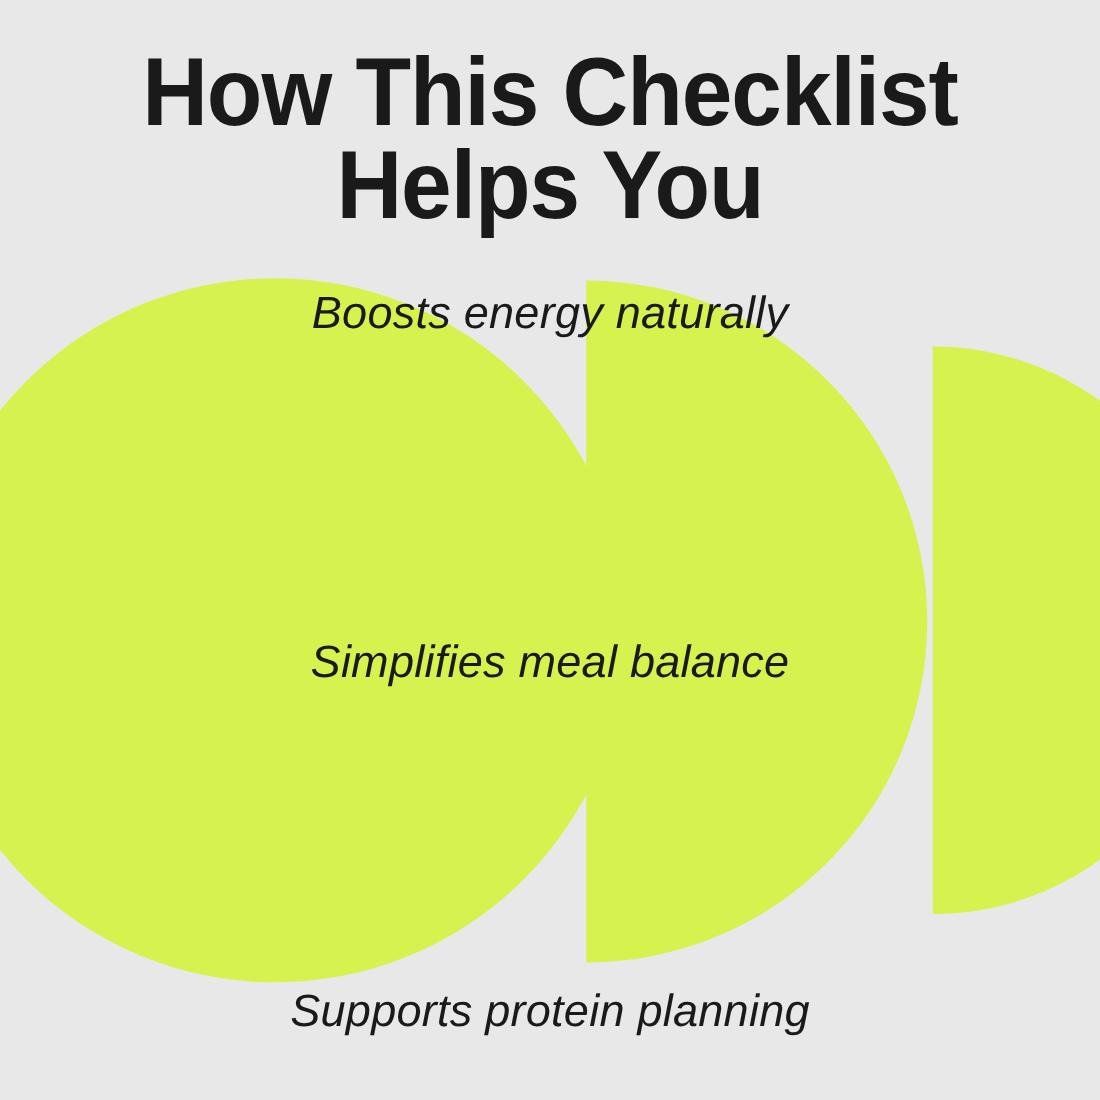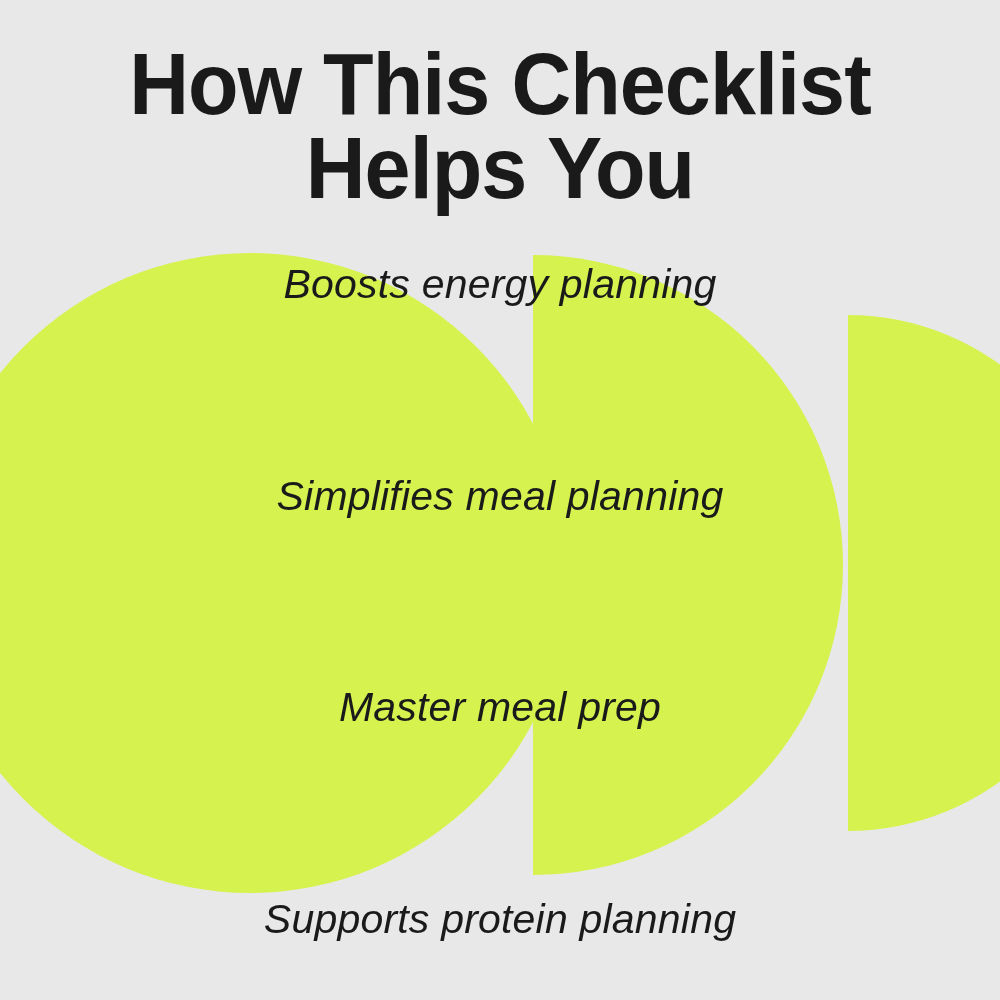--- a/index.html
+++ b/index.html
@@ -125,20 +125,19 @@
     <div class="shape-halfdisc-middle"></div>
     <div class="shape-halfdisc-right"></div>
   </div>
 
   <div class="content">
 
     <h1 class="title">How This Checklist
 Helps You</h1>
 
     <ul class="benefit-list">
-      <li class="benefit-item">Boosts energy planning</li>
-      <li class="benefit-item">Simplifies meal planning</li>
-      <li class="benefit-item">Master meal prep</li>
+      <li class="benefit-item">Boosts energy naturally</li>
+      <li class="benefit-item">Simplifies meal balance</li>
       <li class="benefit-item">Supports protein planning</li>
     </ul>
 
   </div>
 </div>
 
 </body></html>

